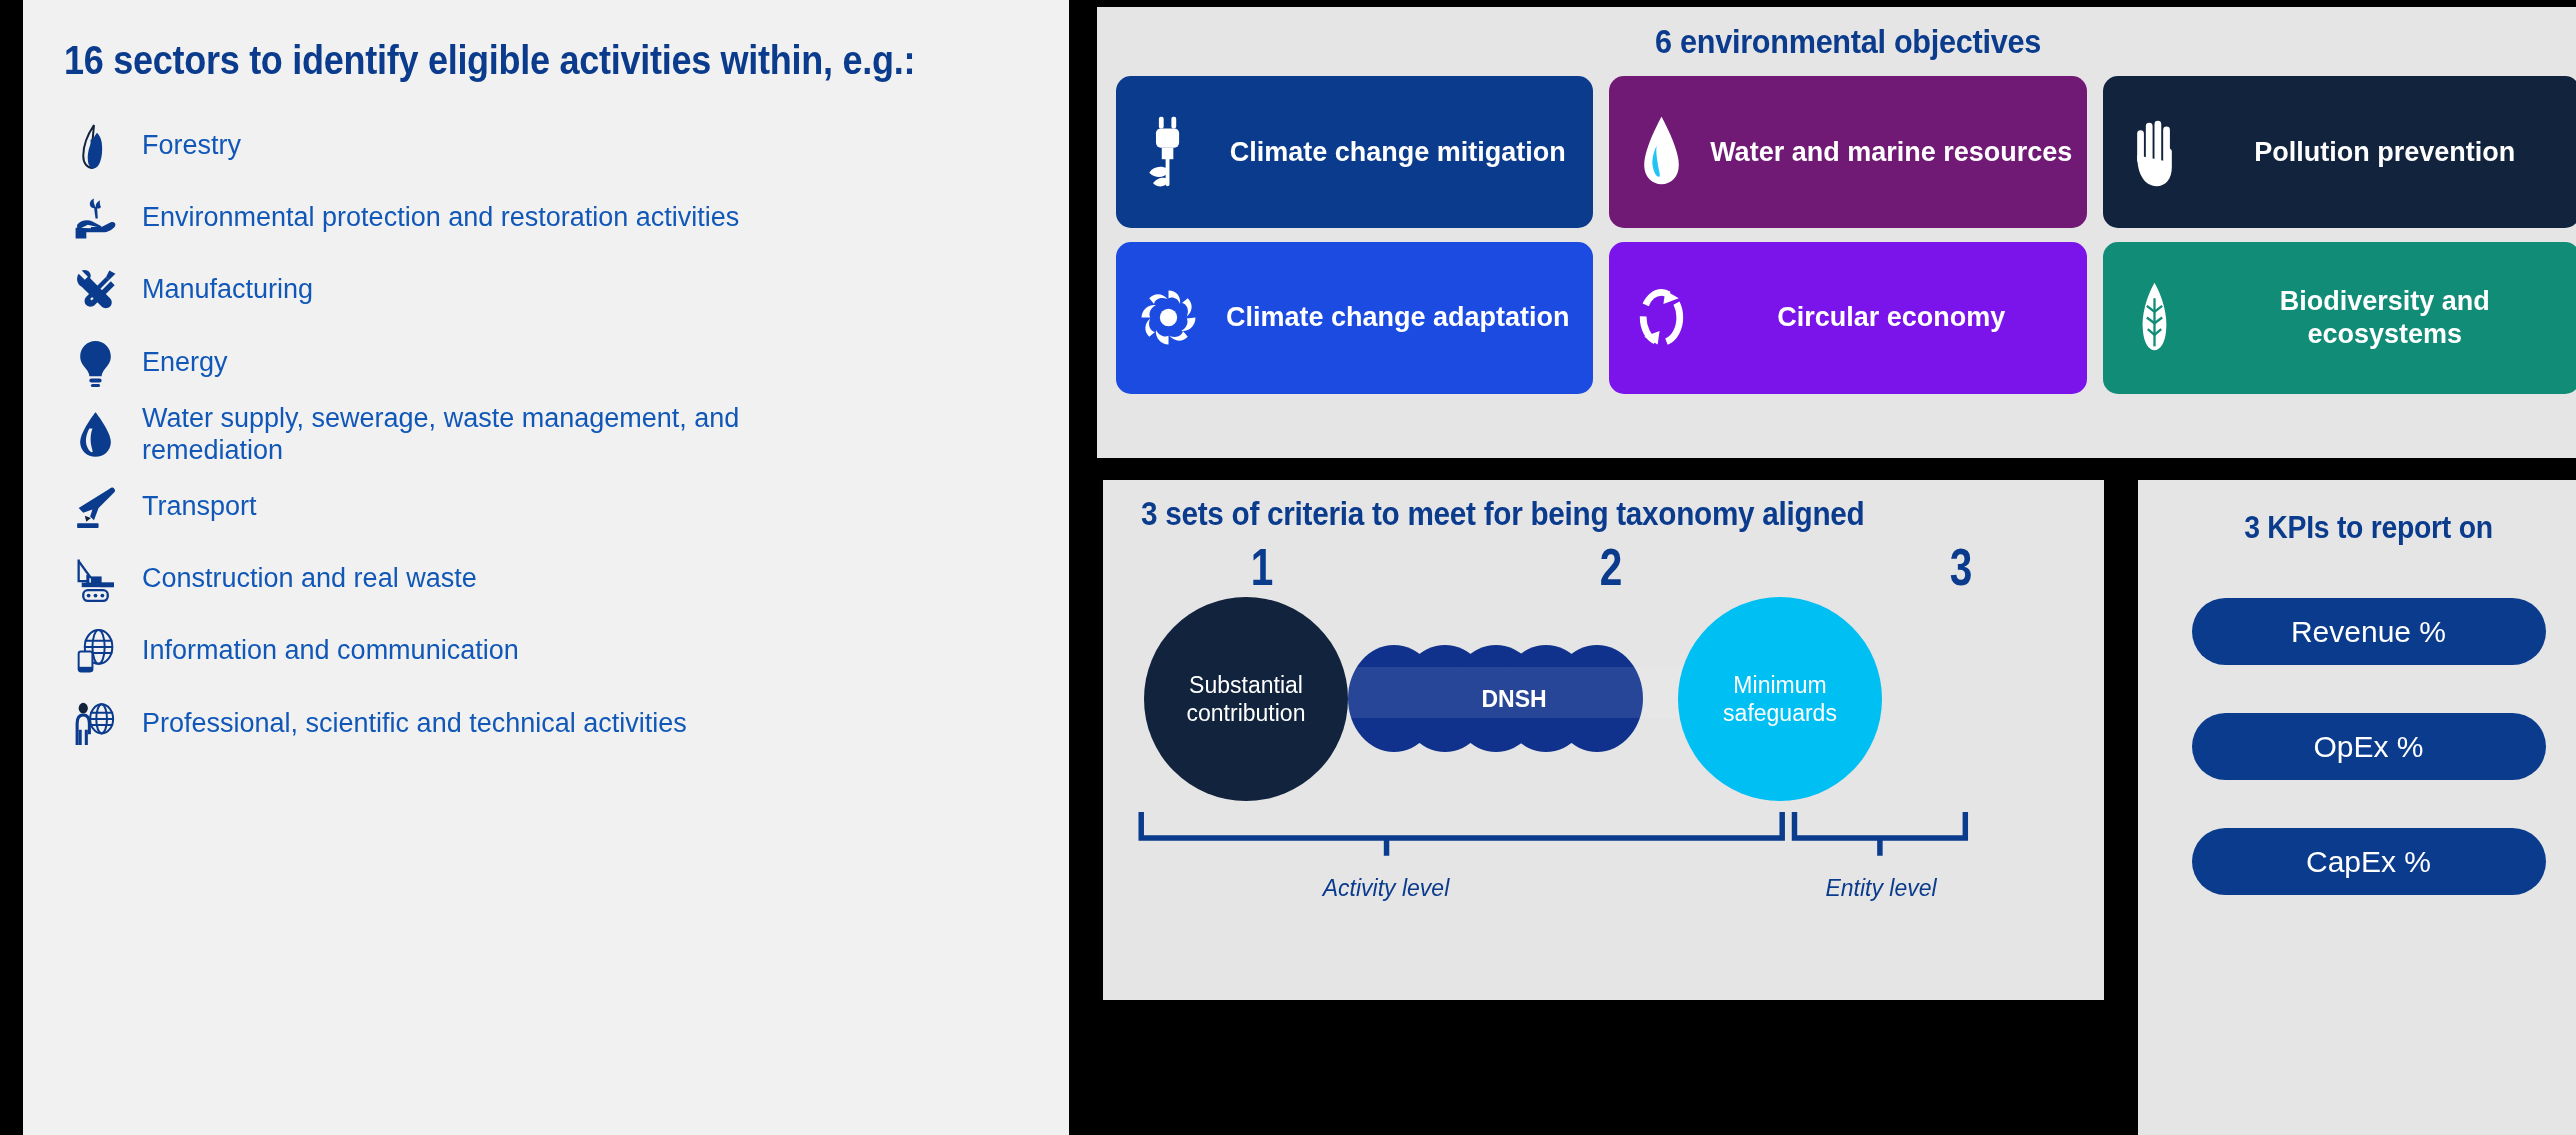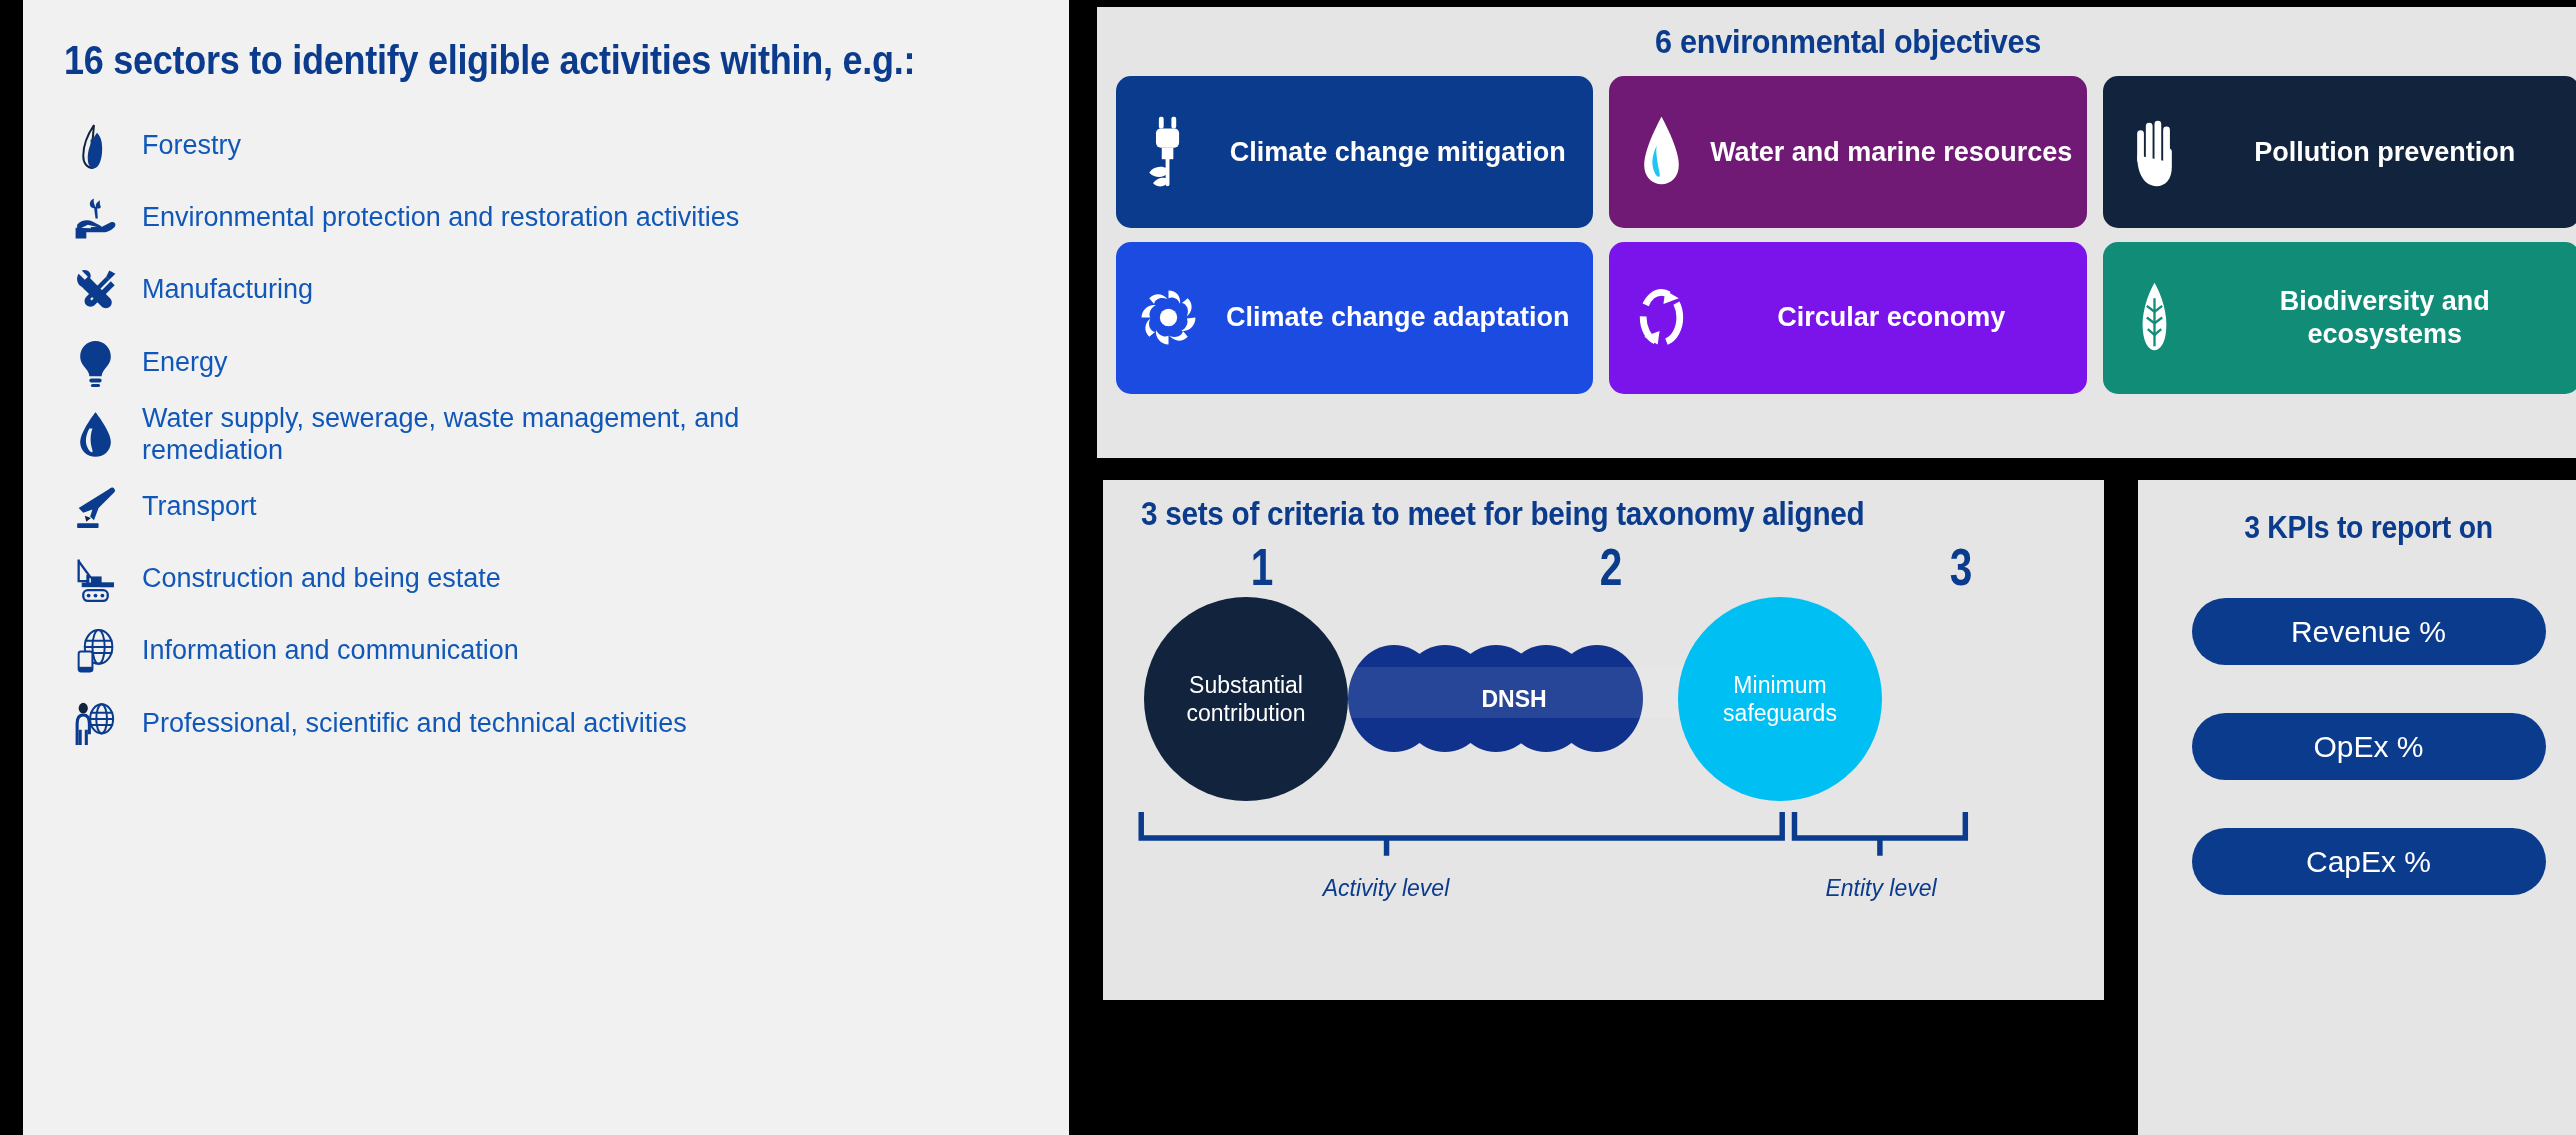--- a/index.html
+++ b/index.html
@@ -201,21 +201,21 @@
             <path d="M22 26 L22 38" stroke-width="4"></path>
             <rect x="26" y="28" width="14" height="12" fill="#0B3B8C" stroke="none"></rect>
             <rect x="38" y="36" width="18" height="6" fill="#0B3B8C" stroke="none"></rect>
             <rect x="14" y="36" width="42" height="6" fill="#0B3B8C" stroke="none"></rect>
             <rect x="16" y="46" width="32" height="14" rx="6" fill="none"></rect>
             <circle cx="23" cy="53" r="2.5" fill="#0B3B8C" stroke="none"></circle>
             <circle cx="32" cy="53" r="2.5" fill="#0B3B8C" stroke="none"></circle>
             <circle cx="41" cy="53" r="2.5" fill="#0B3B8C" stroke="none"></circle>
           </svg>
       </span>
-      <span class="sector-label">Construction and being estate</span>
+      <span class="sector-label">Construction and real waste</span>
     </div>
 
     <div class="sector-item">
       <span class="sector-icon">
         <svg viewBox="0 0 64 64" fill="none" stroke="#0B3B8C" stroke-width="2.6">
             <ellipse cx="36" cy="26" rx="18" ry="22"></ellipse>
             <ellipse cx="36" cy="26" rx="8" ry="22"></ellipse>
             <path d="M18 18 H54 M18 26 H54 M18 34 H54"></path>
             <rect x="10" y="32" width="18" height="26" rx="3" fill="#F1F1F1"></rect>
             <rect x="10" y="52" width="18" height="6" fill="#0B3B8C" stroke="none"></rect>

